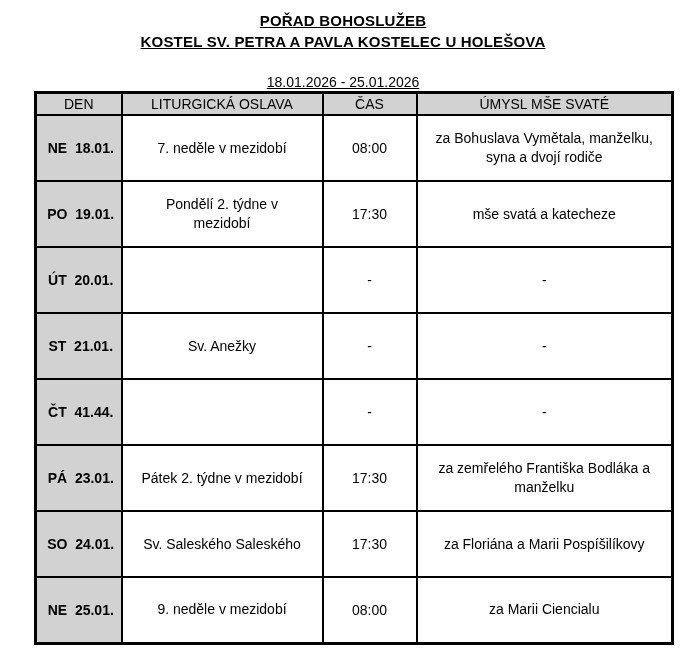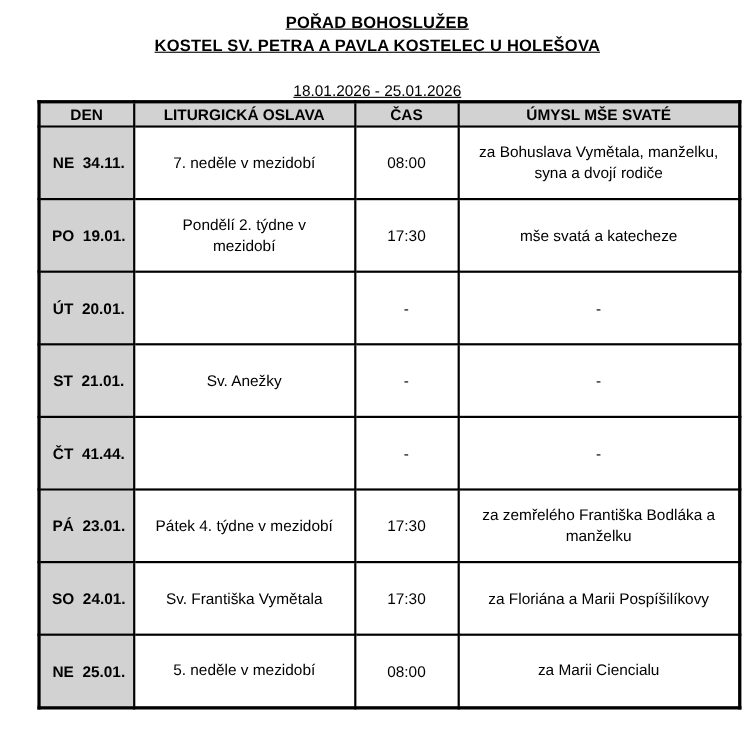--- a/index.html
+++ b/index.html
@@ -42,21 +42,21 @@
   table.schedule th,
   table.schedule td {
     border: 2px solid #000000;
     font-size: 14px;
     text-align: center;
     vertical-align: middle;
     overflow: hidden;
   }
   table.schedule th {
     background: #d2d2d2;
-    font-weight: bold;
+    font-weight: normal;
     height: 18px;
     padding: 1px 2px;
   }
   table.schedule tr.data-row {
     height: 66px;
   }
   td.cell-day {
     background: #d2d2d2;
     font-weight: bold;
     text-align: left;
@@ -96,21 +96,21 @@
   <thead>
     <tr>
       <th>DEN</th>
       <th>LITURGICKÁ OSLAVA</th>
       <th>ČAS</th>
       <th>ÚMYSL MŠE SVATÉ</th>
     </tr>
   </thead>
   <tbody>
     <tr class="data-row">
-      <td class="cell-day">NE  34.11.</td>
+      <td class="cell-day">NE  18.01.</td>
       <td class="cell-celebration">7. neděle v mezidobí</td>
       <td class="cell-time">08:00</td>
       <td class="cell-intention">za Bohuslava Vymětala, manželku,
 syna a dvojí rodiče</td>
     </tr>
     <tr class="data-row">
       <td class="cell-day">PO  19.01.</td>
       <td class="cell-celebration">Pondělí 2. týdne v
 mezidobí</td>
       <td class="cell-time">17:30</td>
@@ -129,31 +129,31 @@
       <td class="cell-intention">-</td>
     </tr>
     <tr class="data-row">
       <td class="cell-day">ČT  41.44.</td>
       <td class="cell-celebration"></td>
       <td class="cell-time">-</td>
       <td class="cell-intention">-</td>
     </tr>
     <tr class="data-row">
       <td class="cell-day">PÁ  23.01.</td>
-      <td class="cell-celebration">Pátek 4. týdne v mezidobí</td>
+      <td class="cell-celebration">Pátek 2. týdne v mezidobí</td>
       <td class="cell-time">17:30</td>
       <td class="cell-intention">za zemřelého Františka Bodláka a
 manželku</td>
     </tr>
     <tr class="data-row">
       <td class="cell-day">SO  24.01.</td>
-      <td class="cell-celebration">Sv. Františka Vymětala</td>
+      <td class="cell-celebration">Sv. Saleského Saleského</td>
       <td class="cell-time">17:30</td>
       <td class="cell-intention">za Floriána a Marii Pospíšilíkovy</td>
     </tr>
     <tr class="data-row">
       <td class="cell-day">NE  25.01.</td>
-      <td class="cell-celebration">5. neděle v mezidobí</td>
+      <td class="cell-celebration">9. neděle v mezidobí</td>
       <td class="cell-time">08:00</td>
       <td class="cell-intention">za Marii Ciencialu</td>
     </tr>
   </tbody>
 </table>
 
 </body></html>

